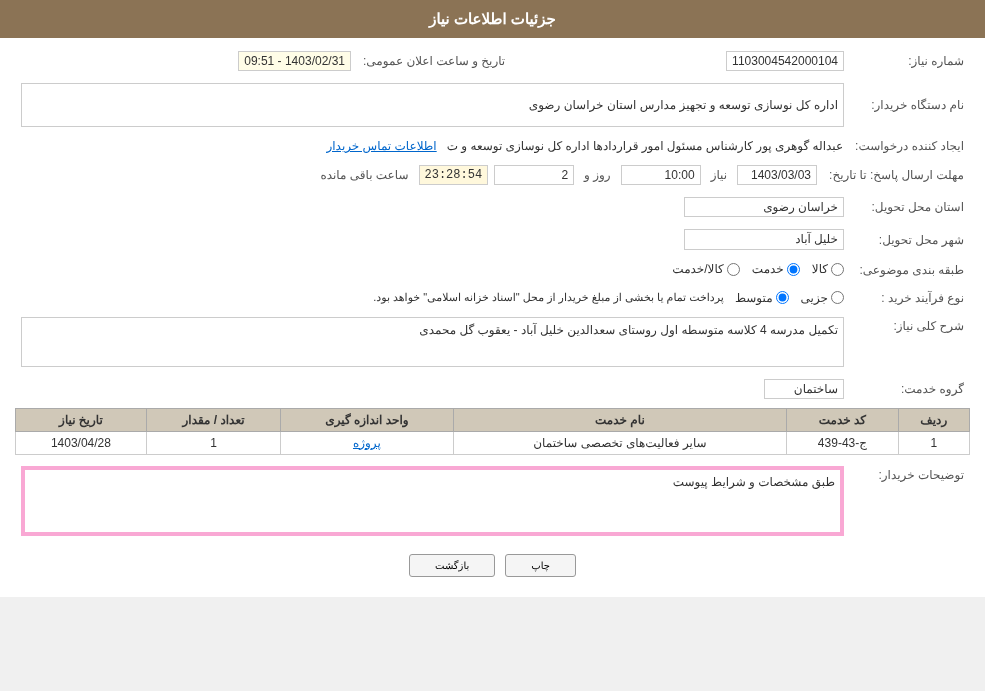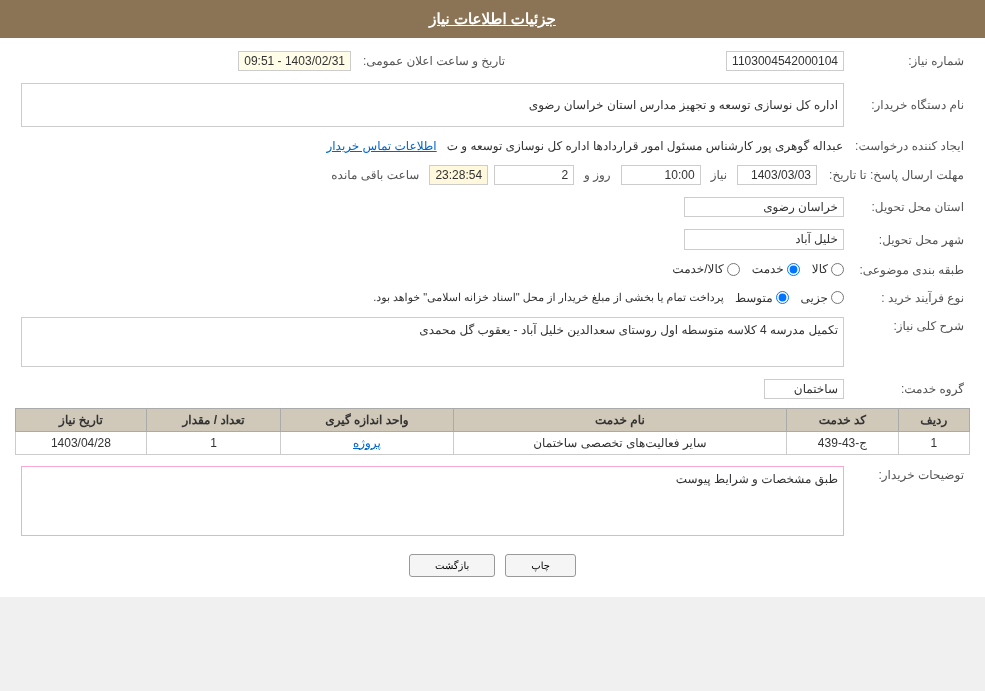--- a/index.html
+++ b/index.html
@@ -15,21 +15,20 @@
       margin: 0 auto;
       background: #fff;
     }
     .header-bar {
       background: #8B7355;
       color: #fff;
       text-align: center;
       padding: 10px 0;
       font-size: 15px;
       font-weight: bold;
-      text-decoration: underline;
     }
     .content-area {
       padding: 10px 15px;
     }
     .info-table {
       width: 100%;
       border-collapse: collapse;
       margin-bottom: 6px;
     }
     .info-table td {
@@ -145,21 +144,21 @@
     .inline-label {
       font-size: 12px;
       color: #555;
       margin: 0 4px;
     }
     .timer-box {
       border: 1px solid #ccc;
       background: #fff8dc;
       padding: 2px 5px;
       display: inline-block;
-      font-family: Liberation Sans, sans-serif;
+      font-family: Liberation Mono, monospace;
       font-size: 12px;
     }
   </style>
 </head>
 <body>
 
 <div class="page-wrapper">
 
   <div class="header-bar">
     <span>جزئیات اطلاعات نیاز</span>
@@ -341,21 +340,21 @@
           <td>1403/04/28</td>
         </tr>
       </tbody>
     </table>
 
     <table class="info-table" style="margin-top:8px;">
       <tbody>
           <tr>
         <td class="label-cell" style="vertical-align:top; padding-top:5px;">توضیحات خریدار:</td>
         <td>
-          <div style="border:1px solid #f9a8d4; min-height:70px; padding:5px; background:#fff;">
+          <div style="border:4px solid #f9a8d4; min-height:70px; padding:5px; background:#fff;">
             <span>طبق مشخصات و شرایط پیوست</span>
           </div>
         </td>
       </tr>
     </tbody>
       </table>
 
     <div class="bottom-buttons">
       <button class="btn btn-print">چاپ</button>
       <button class="btn btn-back">بازگشت</button>

